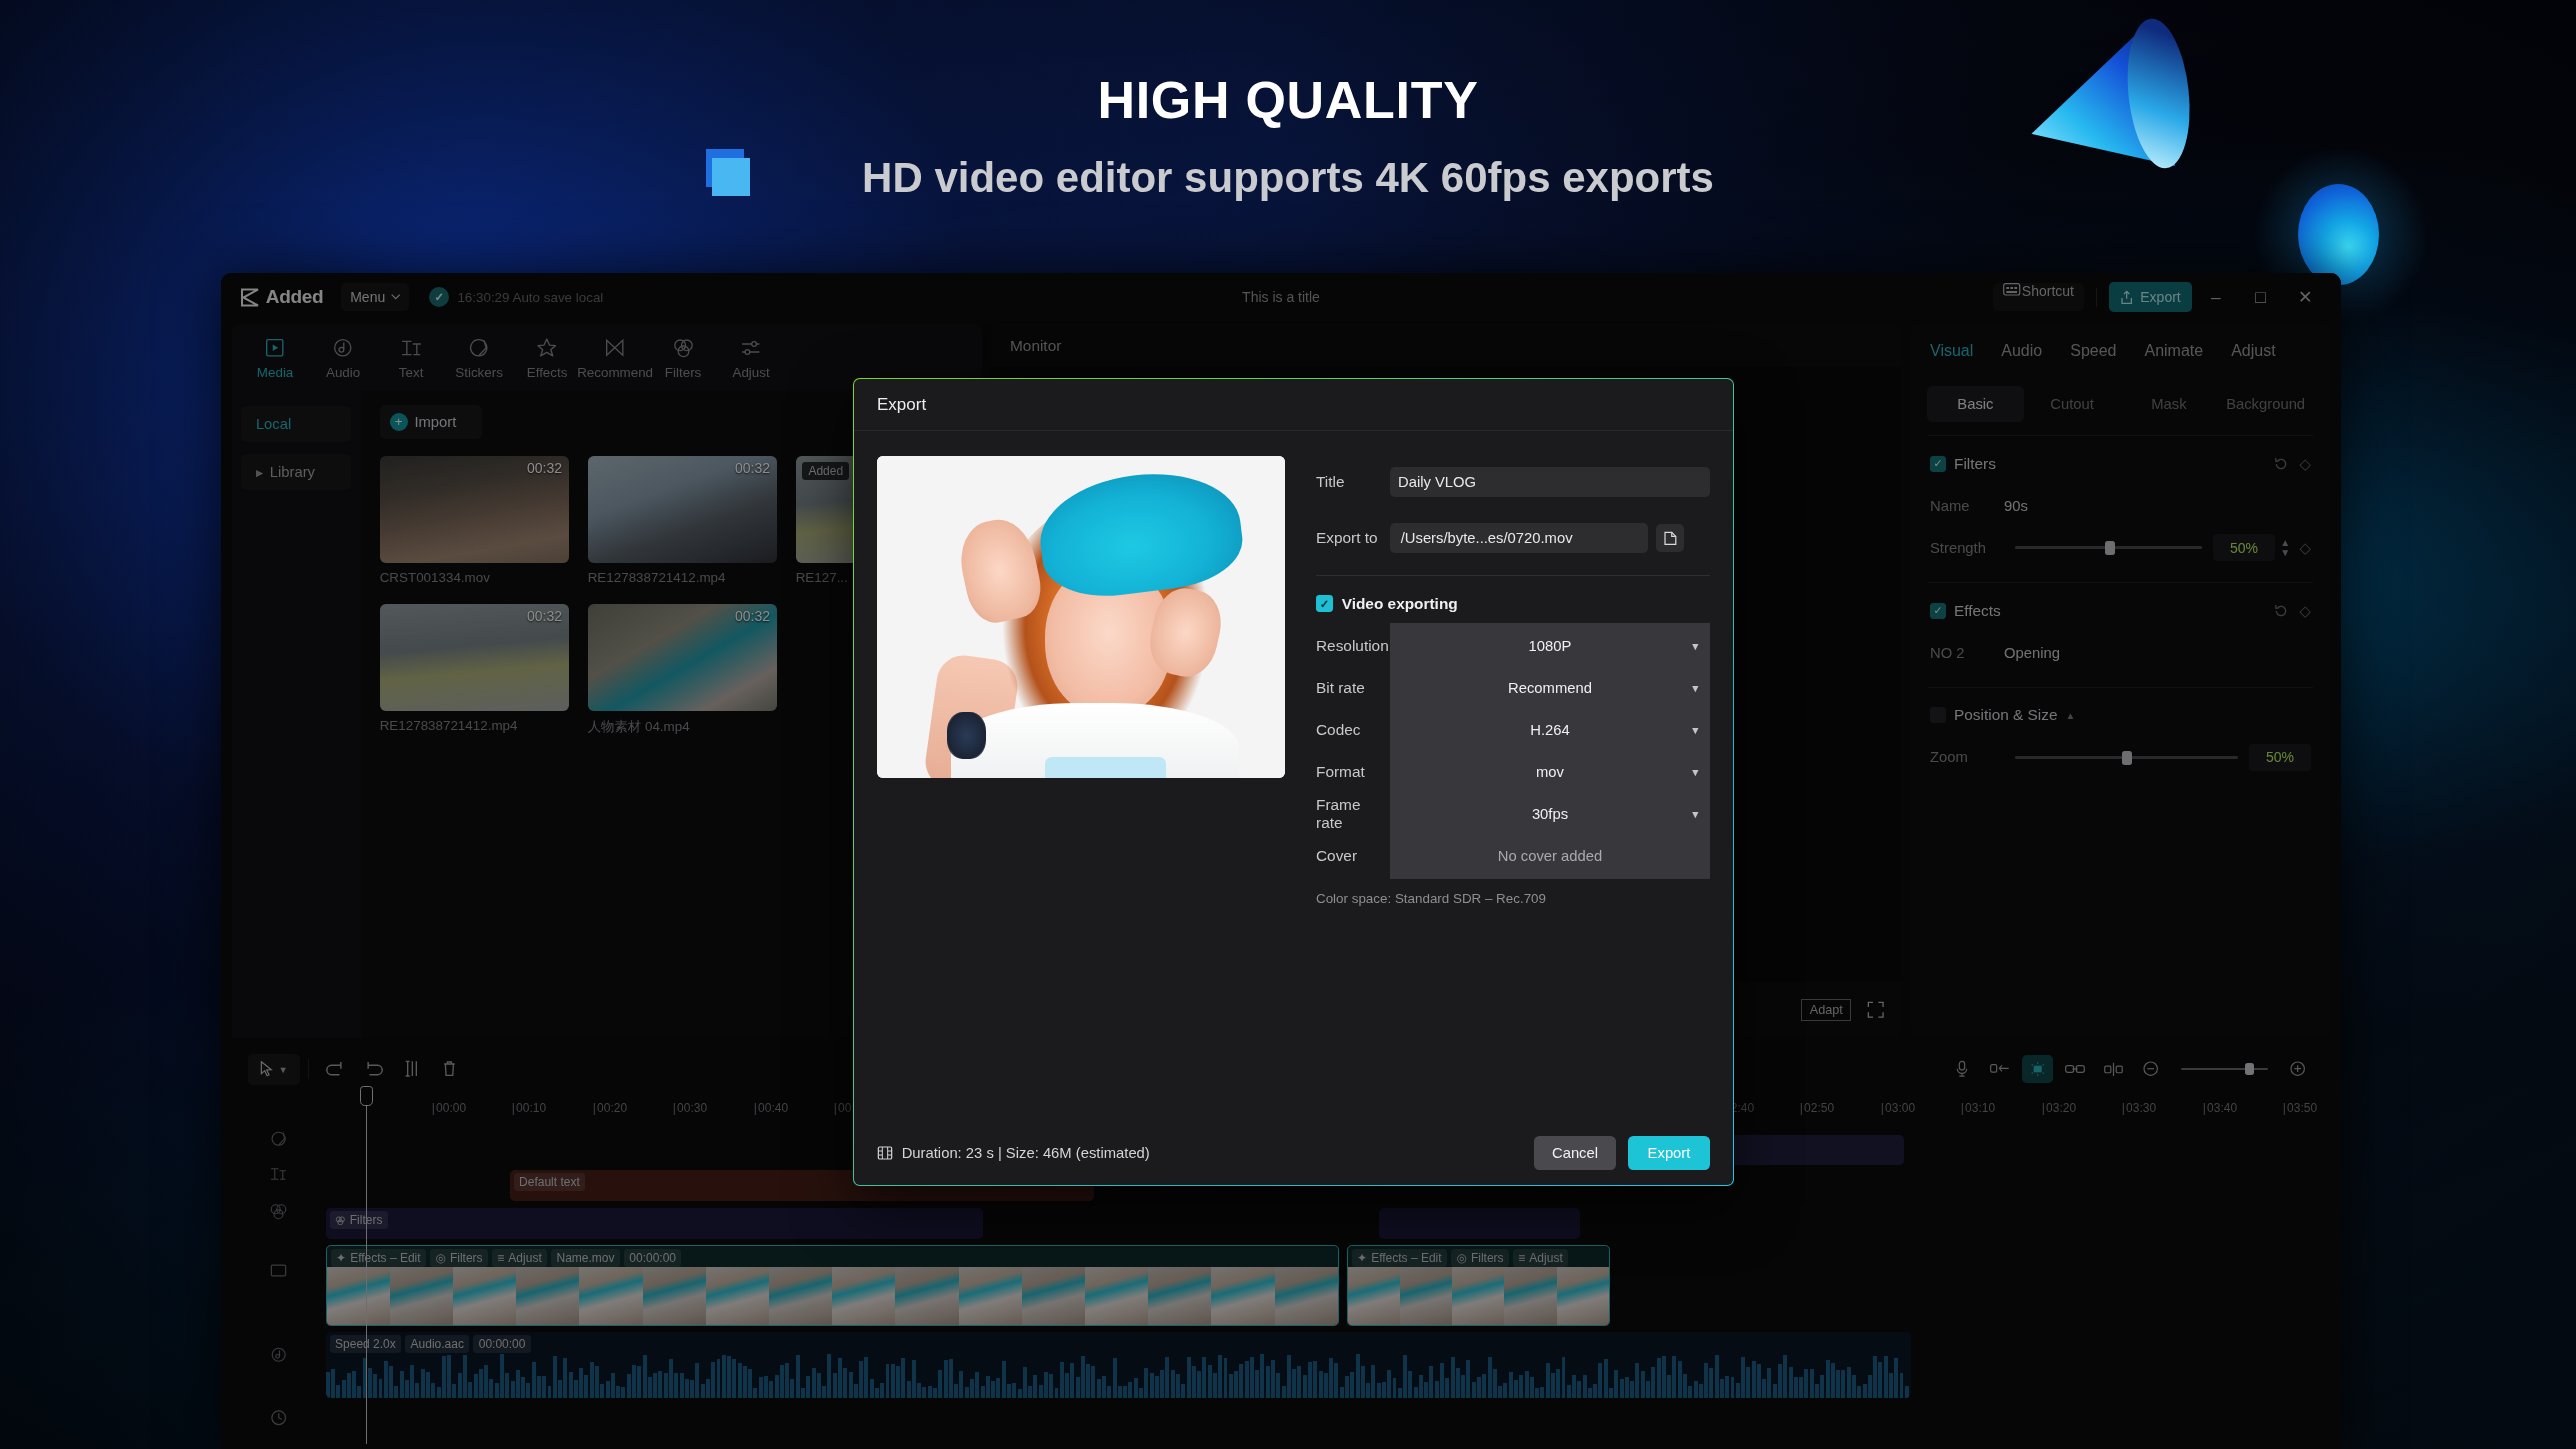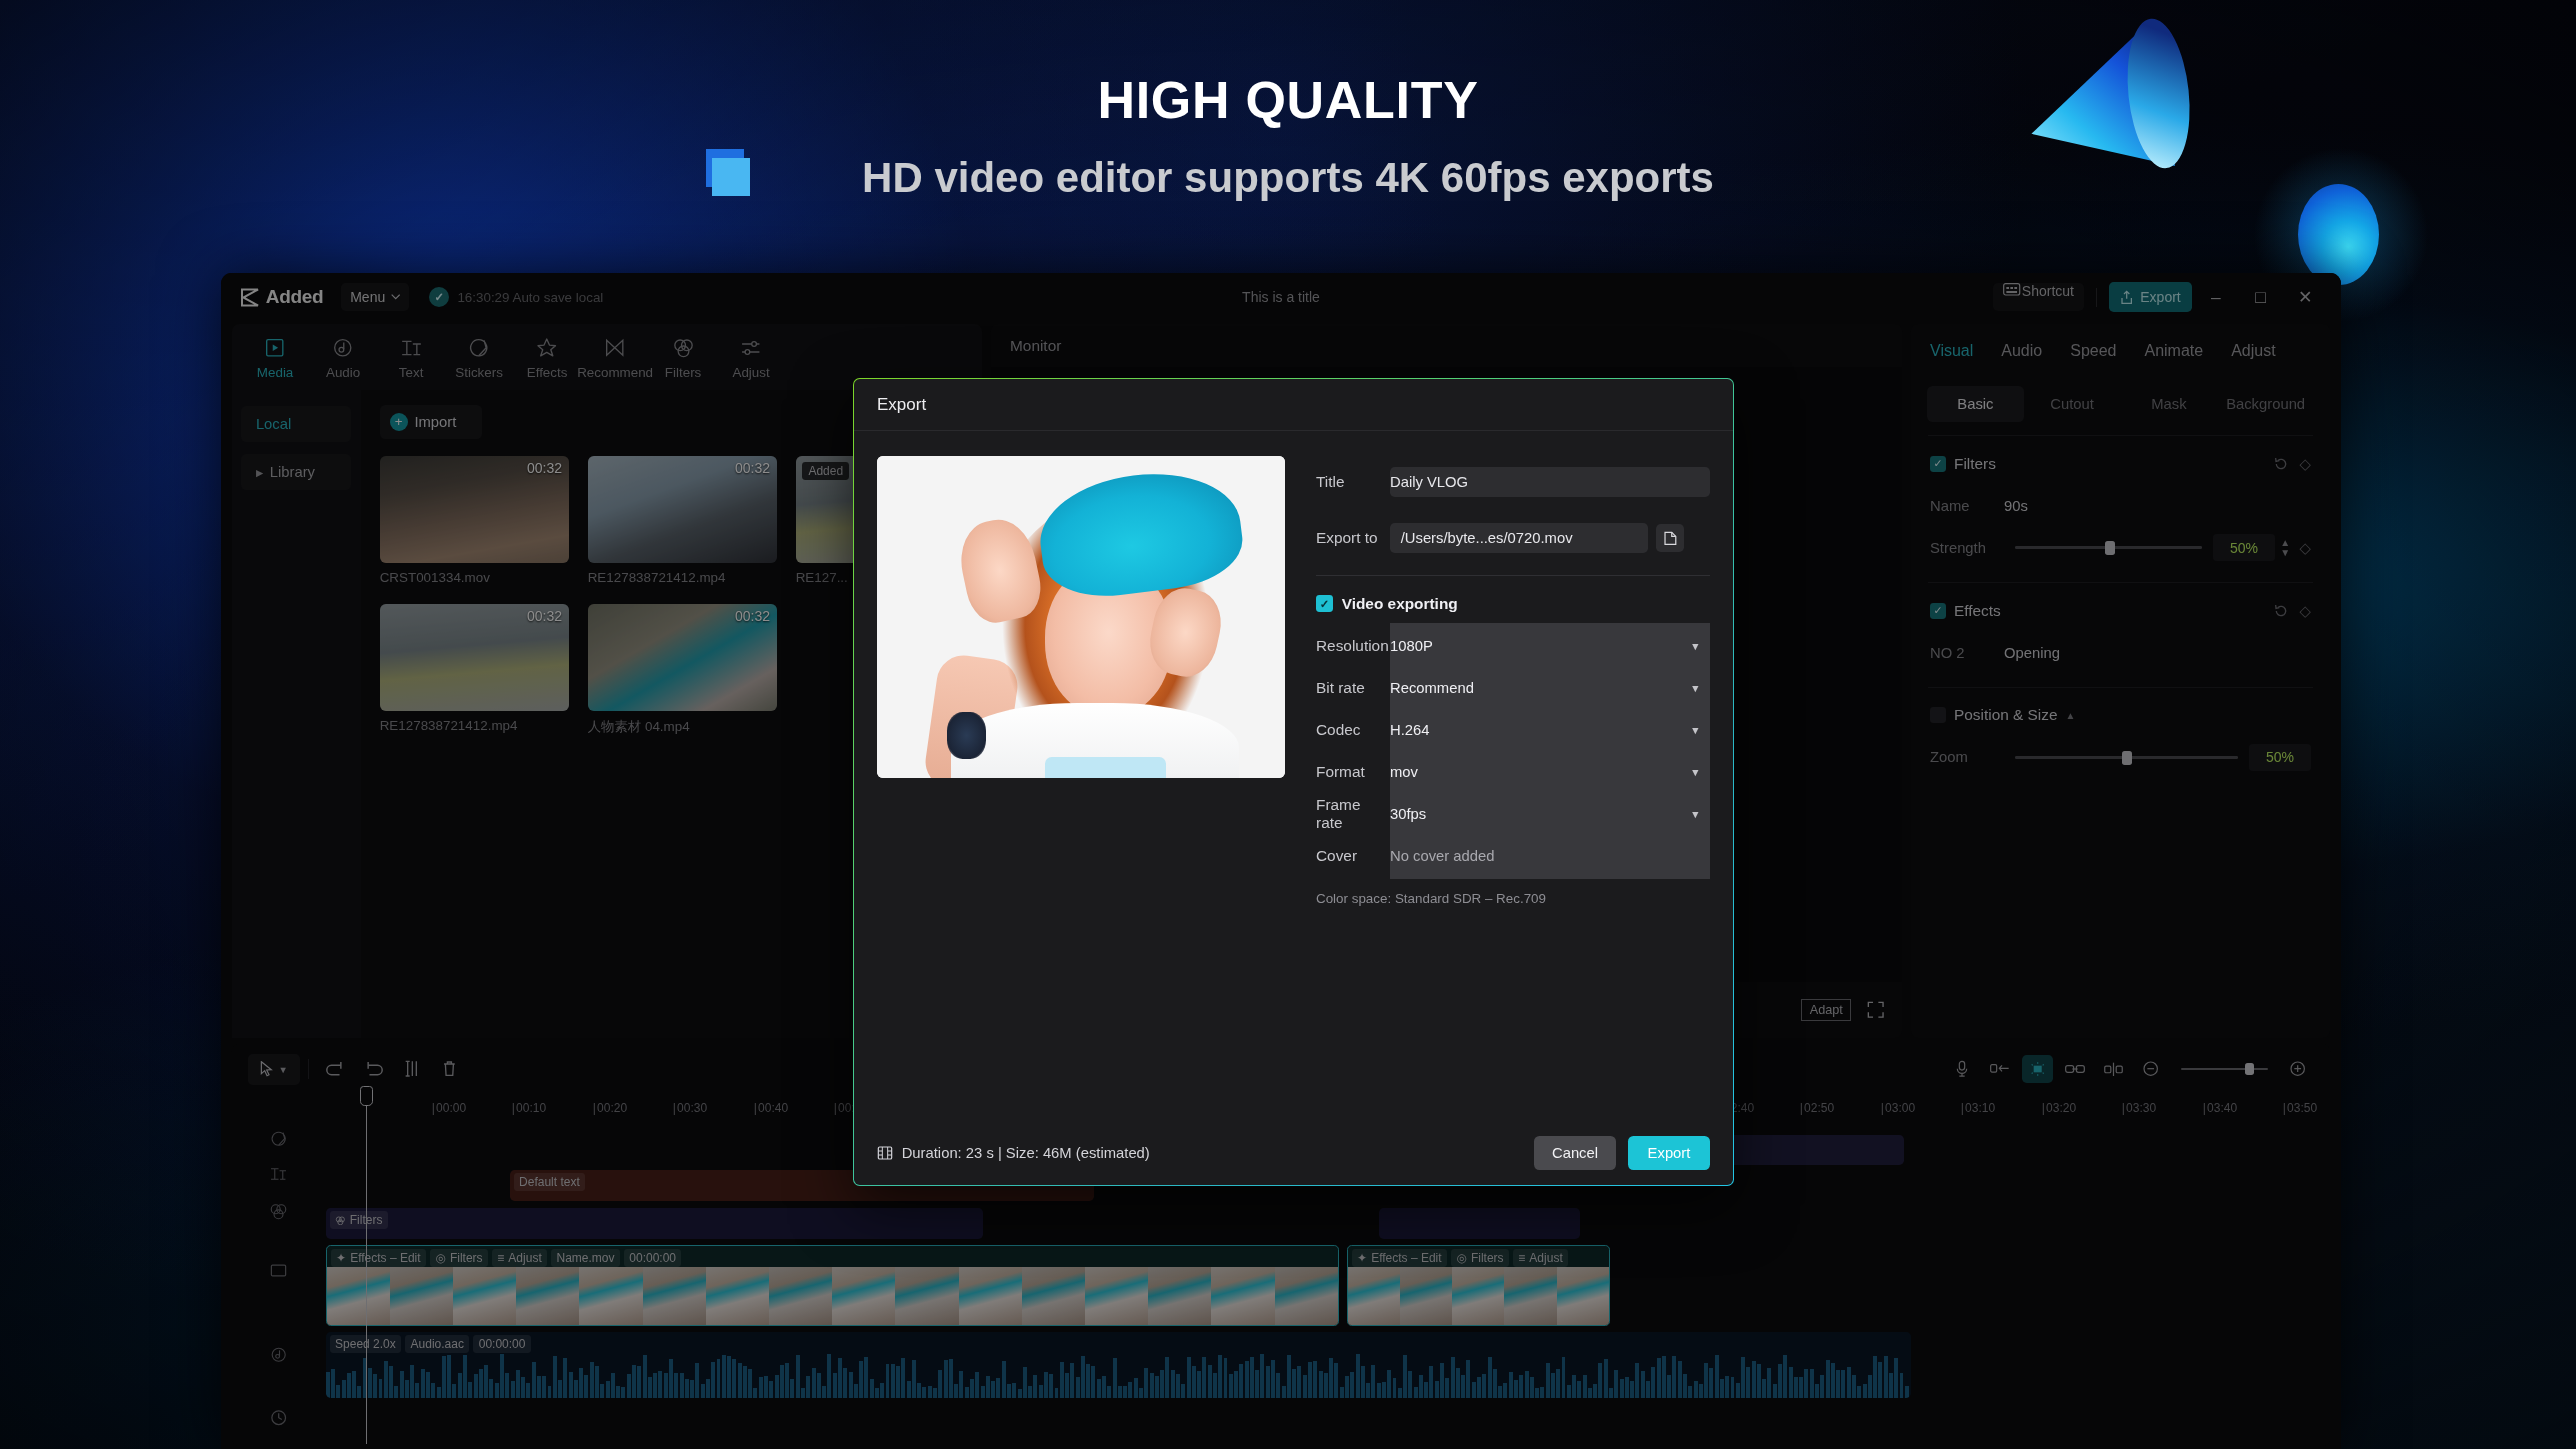--- a/index.html
+++ b/index.html
@@ -267,32 +267,32 @@
     background: radial-gradient(ellipse at 50% 50%, #fcd8c6 0%, #edb69d 70%, #d49a80 100%); border-radius:42%; transform:rotate(12deg); }
   .pv-arm { position:absolute; left:54px; top:201px; width:81px; height:134px;
     background: linear-gradient(180deg,#f6c8b3 0%,#e6ac93 100%); border-radius:27px; transform:rotate(8deg); }
   .pv-tat { position:absolute; left:70px; top:256px; width:39px; height:47px;
     background: radial-gradient(ellipse at 50% 50%, #2a3b55 0%, #1b2436 70%, rgba(27,36,54,0) 100%); border-radius:40%; }
 
   .form { flex:1; padding-top:4px; }
   .frow { display:flex; align-items:center; height:44px; }
   .flbl { width:74px; color:#c8c8cd; font-size:15.4px; }
   .finput { flex:1; height:29.5px; background:#2d2d30; border-radius:4.7px; color:#e8e8ec;
-    font-size:14.8px; display:flex; align-items:center; padding-left:0; }
+    font-size:14.8px; display:flex; align-items:center; padding-left:8px; }
   .fpath { height:29.5px; background:#2d2d30; border-radius:4.7px; color:#e8e8ec; font-size:14.8px;
     display:flex; align-items:center; padding-left:10.7px; width:258px; }
   .folder-btn { width:28px; height:28px; background:#2d2d30; border-radius:4.7px; margin-left:8px;
     display:flex; align-items:center; justify-content:center; color:#dadade; font-size:14.8px; }
   .fdivider { height:0.7px; background:#2f2f33; margin:14.8px 0 6.7px 0; }
   .vexport { display:flex; align-items:center; gap:8.7px; height:43px; }
   .vexport .cb { width:17px; height:17px; border-radius:3.4px; background:#1ec0d3; color:#06323a;
     display:flex; align-items:center; justify-content:center; font-size:11.4px; font-weight:bold; }
   .vexport .lb { color:#f0f0f4; font-size:15.4px; font-weight:bold; }
   .fsel { flex:1; height:46px; background:#38383c; border-radius:0; color:#f0f0f4; font-size:14.8px;
-    display:flex; align-items:center; position:relative; }
+    display:flex; align-items:center; justify-content:center; position:relative; }
   .fsel .cv { position:absolute; right:9.4px; color:#c4c4c9; font-size:10.7px; }
   .fsel.plain { background:#38383c; color:#a9a9af; }
   .cspace { color:#8d8d93; font-size:13.4px; margin-top:13.4px; }
 
   .modal-foot { position:absolute; left:0; right:0; bottom:0; height:64px; display:flex;
     align-items:center; padding:0 23px; }
   .dur-info { display:flex; align-items:center; gap:8.7px; color:#d4d4d9; font-size:14.8px; }
   .foot-btns { margin-left:auto; display:flex; gap:12px; }
   .btn-cancel { width:82px; height:34px; background:#4a4a4e; border-radius:5.4px; color:#f2f2f5;
     font-size:14.8px; display:flex; align-items:center; justify-content:center; }

